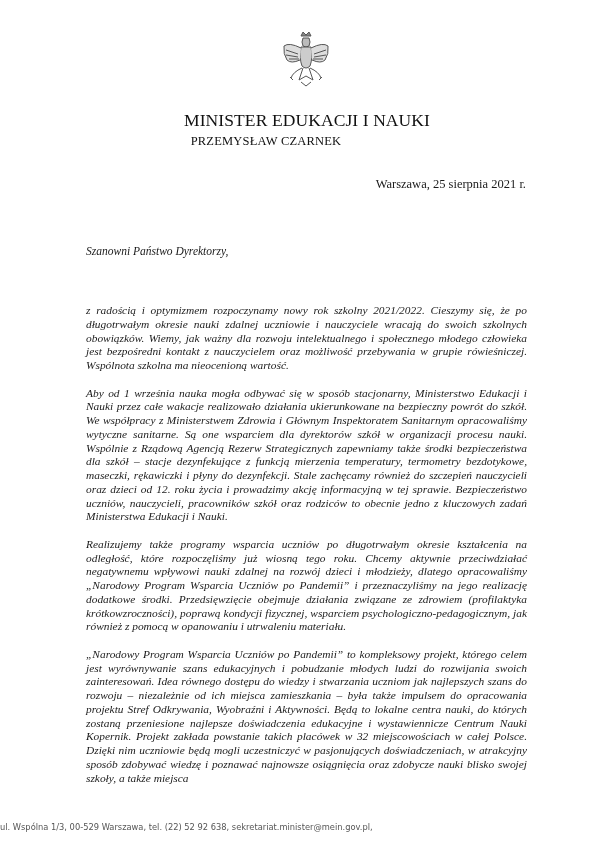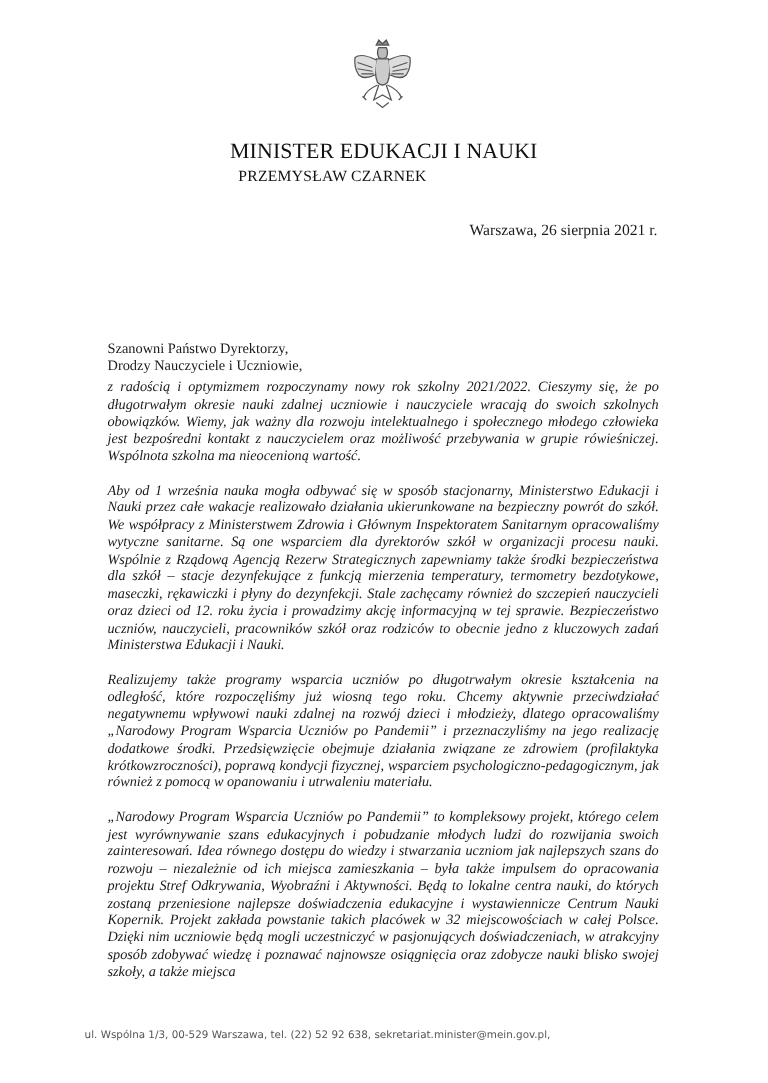--- a/index.html
+++ b/index.html
@@ -4,26 +4,26 @@
 <style>
   html, body { margin: 0; padding: 0; background: #ffffff; }
   body { width: 614px; height: 866px; position: relative; overflow: hidden;
          font-family: "Liberation Serif", "DejaVu Serif", serif; color: #1a1a1a; }
   .emblem { position: absolute; left: 281px; top: 30px; width: 50px; height: 60px; }
   .title { position: absolute; top: 110px; left: 0; width: 614px; text-align: center;
            font-size: 17.5px; letter-spacing: 0.1px; color: #111; }
   .subtitle { position: absolute; top: 134px; left: 0; width: 532px; text-align: center;
               font-size: 12.5px; color: #111; letter-spacing: 0.2px; }
   .date { position: absolute; top: 177px; right: 88px; font-size: 12.5px; }
-  .salutation { position: absolute; top: 244px; left: 86px; font-size: 11.5px;
-                line-height: 14px; margin-top: 28px; }
+  .salutation { position: absolute; top: 244px; left: 86px; font-style: italic; font-size: 11.5px;
+                line-height: 14px; }
   .body { position: absolute; top: 304px; left: 86px; width: 441px; font-size: 11.4px;
           line-height: 13.75px; font-style: italic; }
   .body p { margin: 0 0 13.75px 0; text-align: justify; }
-  .footer { position: absolute; top: 821px; left: 0; width: 508px; text-align: center;
+  .footer { position: absolute; top: 821px; left: 0; width: 508px; text-align: left;
             font-family: "DejaVu Sans", sans-serif; font-size: 8.3px; color: #555; line-height: 12px; }
 </style>
 </head>
 <body>
 
 <div class="emblem">
   <svg width="50" height="60" viewBox="0 0 50 60">
     <g fill="none" stroke="#555" stroke-width="1">
 
       <path d="M20 6 L22 2 L25 5 L28 2 L30 6 Z" fill="#888"></path>
@@ -41,25 +41,24 @@
       <path d="M22 38 L18 50 L25 46 L32 50 L28 38"></path>
       <path d="M21 38 Q12 42 10 48 M29 38 Q38 42 40 48"></path>
       <path d="M9 47 L12 50 M41 47 L38 50 M20 52 L25 56 L30 52"></path>
     </g>
   </svg>
 </div>
 
 <div class="title">MINISTER EDUKACJI I NAUKI</div>
 <div class="subtitle">PRZEMYSŁAW CZARNEK</div>
 
-<div class="date">Warszawa, 26 sierpnia 2021 r.</div>
+<div class="date">Warszawa, 25 sierpnia 2021 r.</div>
 
 <div class="salutation">
   <div>Szanowni Państwo Dyrektorzy,</div>
-  <div>Drodzy Nauczyciele i Uczniowie,</div>
 </div>
 
 <div class="body">
   <p>z radością i optymizmem rozpoczynamy nowy rok szkolny 2021/2022. Cieszymy się, że po długotrwałym okresie nauki zdalnej uczniowie i nauczyciele wracają do swoich szkolnych obowiązków. Wiemy, jak ważny dla rozwoju intelektualnego i społecznego młodego człowieka jest bezpośredni kontakt z nauczycielem oraz możliwość przebywania w grupie rówieśniczej. Wspólnota szkolna ma nieocenioną wartość.</p>
   <p>Aby od 1 września nauka mogła odbywać się w sposób stacjonarny, Ministerstwo Edukacji i Nauki przez całe wakacje realizowało działania ukierunkowane na bezpieczny powrót do szkół. We współpracy z Ministerstwem Zdrowia i Głównym Inspektoratem Sanitarnym opracowaliśmy wytyczne sanitarne. Są one wsparciem dla dyrektorów szkół w organizacji procesu nauki. Wspólnie z Rządową Agencją Rezerw Strategicznych zapewniamy także środki bezpieczeństwa dla szkół – stacje dezynfekujące z funkcją mierzenia temperatury, termometry bezdotykowe, maseczki, rękawiczki i płyny do dezynfekcji. Stale zachęcamy również do szczepień nauczycieli oraz dzieci od 12. roku życia i prowadzimy akcję informacyjną w tej sprawie. Bezpieczeństwo uczniów, nauczycieli, pracowników szkół oraz rodziców to obecnie jedno z kluczowych zadań Ministerstwa Edukacji i Nauki.</p>
   <p>Realizujemy także programy wsparcia uczniów po długotrwałym okresie kształcenia na odległość, które rozpoczęliśmy już wiosną tego roku. Chcemy aktywnie przeciwdziałać negatywnemu wpływowi nauki zdalnej na rozwój dzieci i młodzieży, dlatego opracowaliśmy „Narodowy Program Wsparcia Uczniów po Pandemii” i przeznaczyliśmy na jego realizację dodatkowe środki. Przedsięwzięcie obejmuje działania związane ze zdrowiem (profilaktyka krótkowzroczności), poprawą kondycji fizycznej, wsparciem psychologiczno-pedagogicznym, jak również z pomocą w opanowaniu i utrwaleniu materiału.</p>
   <p>„Narodowy Program Wsparcia Uczniów po Pandemii” to kompleksowy projekt, którego celem jest wyrównywanie szans edukacyjnych i pobudzanie młodych ludzi do rozwijania swoich zainteresowań. Idea równego dostępu do wiedzy i stwarzania uczniom jak najlepszych szans do rozwoju – niezależnie od ich miejsca zamieszkania – była także impulsem do opracowania projektu Stref Odkrywania, Wyobraźni i Aktywności. Będą to lokalne centra nauki, do których zostaną przeniesione najlepsze doświadczenia edukacyjne i wystawiennicze Centrum Nauki Kopernik. Projekt zakłada powstanie takich placówek w 32 miejscowościach w całej Polsce. Dzięki nim uczniowie będą mogli uczestniczyć w pasjonujących doświadczeniach, w atrakcyjny sposób zdobywać wiedzę i poznawać najnowsze osiągnięcia oraz zdobycze nauki blisko swojej szkoły, a także miejsca</p>
 </div>
 
 <div class="footer">

